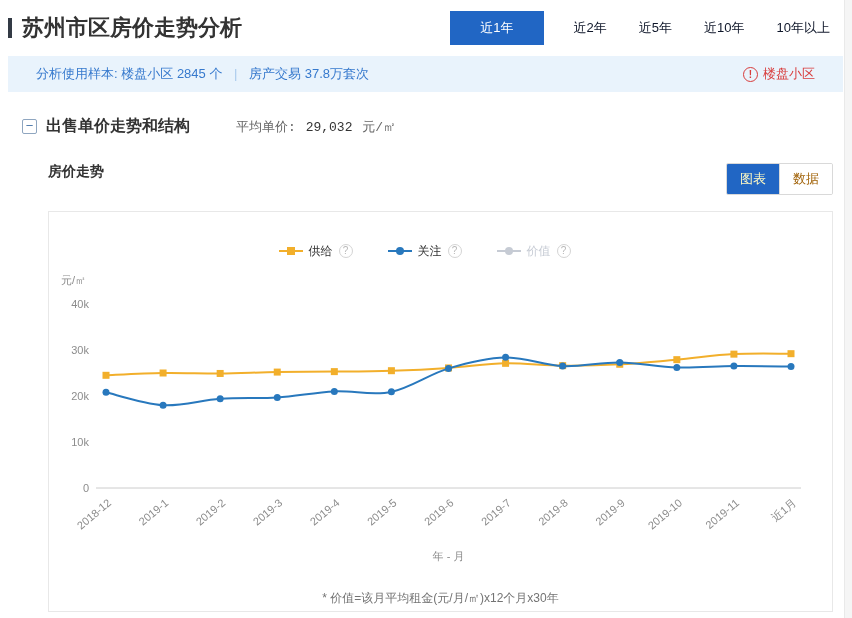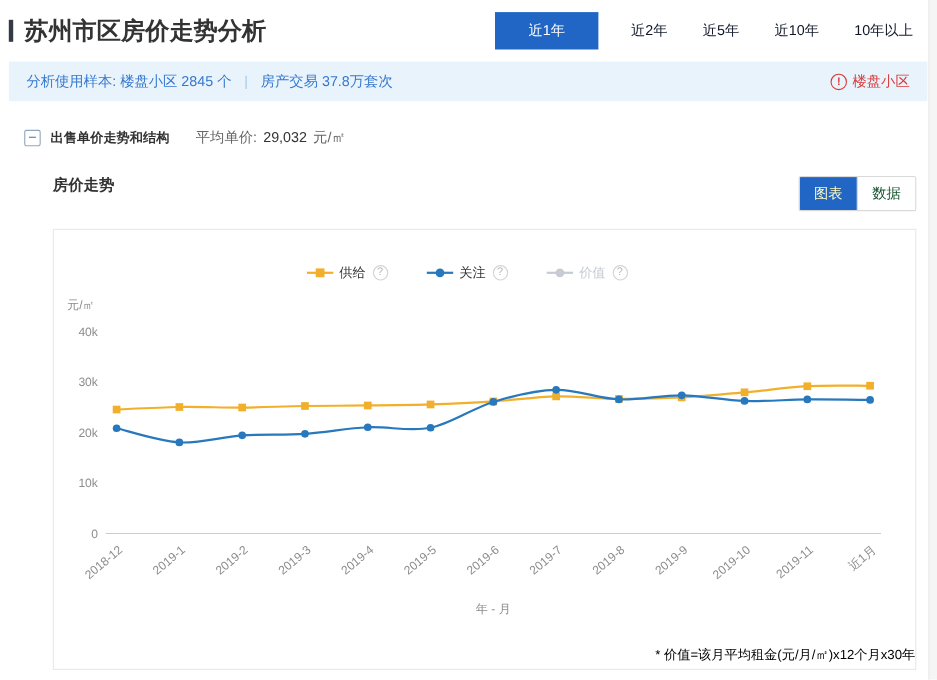--- a/index.html
+++ b/index.html
@@ -12,58 +12,58 @@
 
   
   .topbar { display:flex; align-items:center; justify-content:space-between; height:40px; padding-right:20px; }
   .page-title { font-size:22px; font-weight:bold; margin:0; padding-left:10px; border-left:4px solid #333a45; line-height:20px; }
   .range-tabs { display:flex; align-items:center; gap:28px; font-size:13px; }
   .tab { cursor:pointer; color:#0f172a; padding:8px 2px; white-space:nowrap; }
   .tab.active { background:#2166c4; color:#fff; padding:8px 30px; }
 
   
   .infobar { margin-top:8px; margin-right:9px; background:#e9f3fc; height:36px;
-    display:flex; align-items:center; justify-content:space-between; padding:0 16px;
+    display:flex; align-items:center; justify-content:space-between; padding:0 28px;
     font-size:13px; color:#3679cd; }
   .info-left span { white-space:nowrap; }
   .divider { color:#a8c9ec; margin:0 8px; }
   .correction { color:#d83b3b; display:flex; align-items:center; gap:5px; cursor:pointer; }
   .corr-icon { display:inline-block; width:15px; height:15px; border:1px solid #d83b3b; border-radius:50%;
     font-size:10px; line-height:13px; text-align:center; font-weight:bold; }
 
   
   .section-header { margin-top:24px; margin-left:14px; display:flex; align-items:center; }
   .collapse { width:15px; height:15px; border:1px solid #8fa6c0; border-radius:2px; color:#4a76a8;
     font-size:13px; line-height:12px; text-align:center; cursor:pointer; flex:0 0 auto; }
-  .section-title { font-size:12px; font-weight:bold; margin:0 0 0 9px; }
-  .avg { margin-left:24px; font-size:13px; color:#666; }
+  .section-title { font-size:16px; font-weight:bold; margin:0 0 0 9px; }
+  .avg { margin-left:46px; font-size:13px; color:#666;font-family:Liberation Mono, monospace; }
   .avg-value { color:#333; margin:0 2px; }
 
   
   .panel-head { margin-top:26px; margin-left:40px; width:785px; display:flex; justify-content:space-between; align-items:flex-start; }
   .chart-title { font-size:14px; font-weight:bold; margin:0; }
   .view-toggle { display:flex; border:1px solid #d9d9d9; border-radius:2px; overflow:hidden; font-size:13px; }
-  .vt { padding:6px 13px; background:#fff; color:#14532d; cursor:pointer; }
+  .vt { padding:6px 13px; background:#fff; color:#a16207; cursor:pointer; }
   .vt.active { background:#2166c4; color:#fef9c3; }
   .vt + .vt { border-left:1px solid #d9d9d9; }
 
   
   .chart-panel { margin-top:16px; margin-left:40px; width:785px; border:1px solid #e8e8e8; padding-bottom:4px; background:#fff; }
   .legend { display:flex; justify-content:center; align-items:center; gap:35px; padding:30px 32px 4px 0; font-size:12px; height:52px; }
   .legend-item { display:flex; align-items:center; gap:6px; cursor:pointer; color:#333; }
   .legend-marker { position:relative; width:24px; height:10px; }
   .legend-marker::before { content:''; position:absolute; left:0; right:0; top:4px; height:2px; background:var(--c,#999); }
   .legend-marker.square::after { content:''; position:absolute; left:8px; top:1px; width:8px; height:8px; background:var(--c,#999); }
   .legend-marker.circle::after { content:''; position:absolute; left:8px; top:1px; width:8px; height:8px; border-radius:50%; background:var(--c,#999); }
   .legend-item.disabled { color:#c6cbd4; }
   .help { width:14px; height:14px; border:1px solid #d4d4d4; border-radius:50%; color:#b8b8b8;
     font-size:10px; line-height:12px; text-align:center; }
   #chart-svg { display:block; }
   #chart-svg .tick { font-size:11px; fill:#8c8c8c; }
-  .footnote { text-align:right; font-size:12px; color:#000000; margin-top:2px; }
+  .footnote { text-align:center; font-size:12px; color:#737373; margin-top:2px; }
 
   .scroll-strip { position:absolute; top:0; right:0; width:8px; height:618px; background:#f5f5f5; border-left:1px solid #e9e9e9; }
 </style>
 </head>
 <body>
 
 <div class="page">
 
   <header class="topbar">
     <h1 class="page-title">苏州市区房价走势分析</h1>

